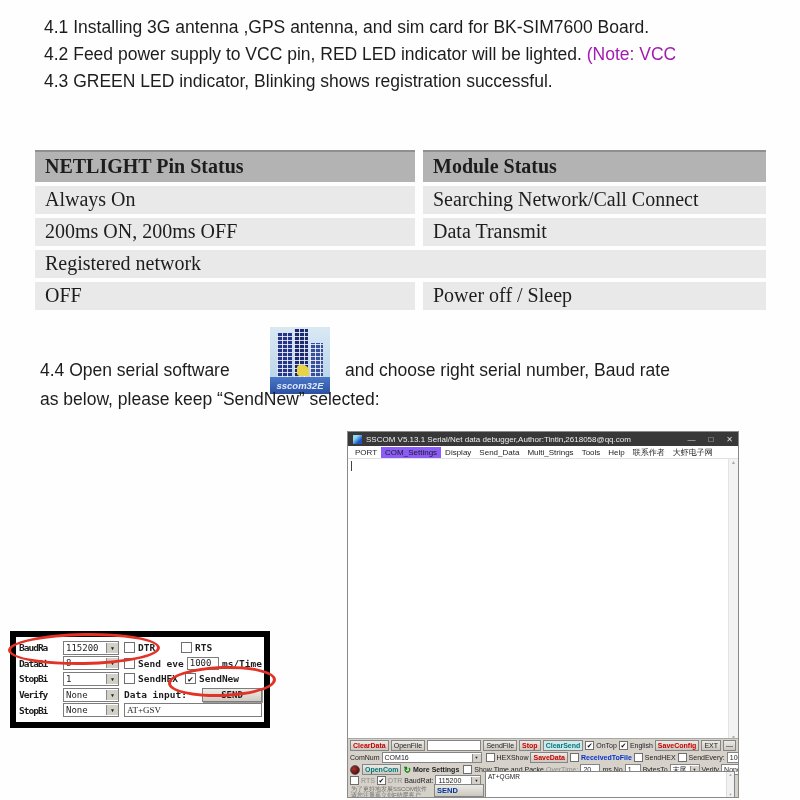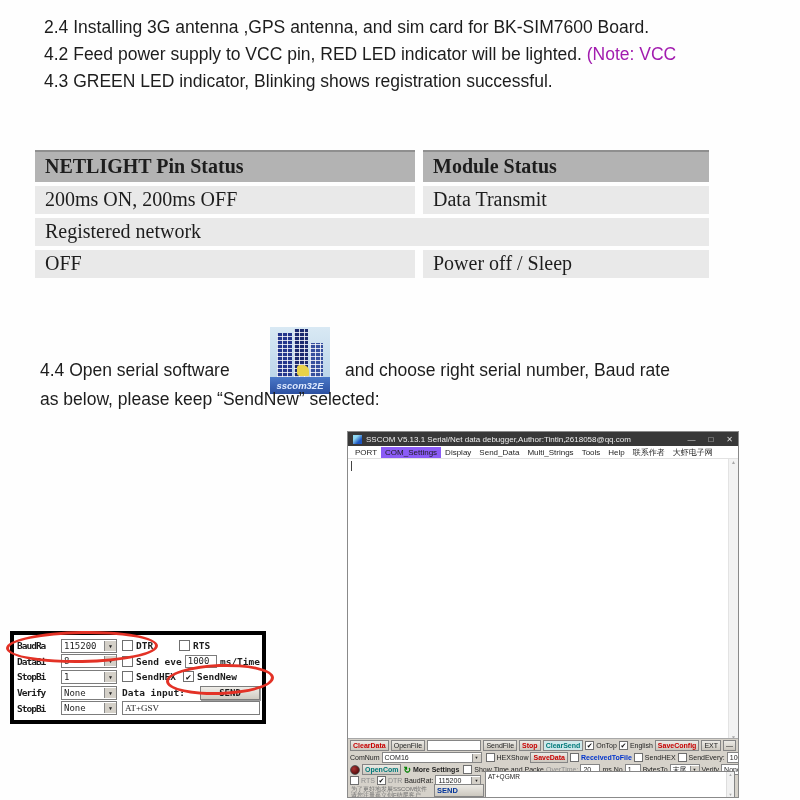--- a/index.html
+++ b/index.html
@@ -4,21 +4,21 @@
 <style>
   html,body{margin:0;padding:0;}
   body{width:800px;height:800px;position:relative;background:#fefefe;
        font-family:"Liberation Sans",sans-serif;color:#1d1d1d;overflow:hidden;}
 
   
   .doc-para{position:absolute;left:44px;top:14px;width:710px;font-size:17.5px;line-height:27px;}
   .red{color:#a21caf;}
 
   
-  .tbl{position:absolute;left:35px;top:150px;width:674px;font-family:"Liberation Serif",serif;font-size:20px;}
+  .tbl{position:absolute;left:35px;top:150px;width:731px;font-family:"Liberation Serif",serif;font-size:20px;}
   .tbl-row{display:flex;gap:8px;margin-bottom:4px;}
   .tbl-cell{padding:2px 10px 3px 10px;background:#e9e9e9;white-space:nowrap;overflow:hidden;}
   .tbl-cell.l{width:360px;}
   .tbl-cell.r{flex:1;}
   .tbl-row.head .tbl-cell{background:#b3b3b3;font-weight:bold;border-top:2px solid #8f8f8f;padding-top:3px;padding-bottom:4px;}
 
   
   .t44{position:absolute;font-size:17.5px;white-space:nowrap;}
   .icon44{position:absolute;left:270px;top:327px;width:60px;height:67px;}
   .icon44-img{position:relative;width:60px;height:50px;background:linear-gradient(#d9e9f4,#bcd6ea);overflow:hidden;}
@@ -27,21 +27,21 @@
                         repeating-linear-gradient(90deg,rgba(255,255,255,.8) 0 1px,transparent 1px 5px);}
   .b1{left:7px;top:6px;width:15px;height:44px;}
   .b2{left:24px;top:2px;width:14px;height:48px;background-color:#1b2a6e;}
   .b3{left:40px;top:16px;width:13px;height:34px;background-color:#37509e;}
   .blob{position:absolute;left:27px;top:38px;width:12px;height:11px;background:#e8d24a;border-radius:3px 6px 1px 3px;}
   .icon44-cap{width:60px;height:17px;background:linear-gradient(#4a78c8,#2b4fa0);color:#dfeaff;
               font-size:9.5px;font-style:italic;font-weight:bold;text-align:center;line-height:17px;}
 
   
   .panel{position:absolute;left:10px;top:631px;width:248px;height:85px;background:#fff;
-         border:4px solid #000000;font-family:"DejaVu Sans Mono",monospace;font-size:10px;overflow:visible;}
+         border:6px solid #000000;font-family:"DejaVu Sans Mono",monospace;font-size:10px;overflow:visible;}
   .pl-col{position:absolute;left:3px;top:3px;width:100px;}
   .fld{display:flex;align-items:center;height:15.6px;}
   .fld-label{width:44px;font-weight:bold;letter-spacing:-1px;white-space:nowrap;overflow:hidden;font-size:9.5px;}
   .combo{flex:1;height:12px;border:1px solid #7c7c7c;background:#fff;display:flex;align-items:center;
          justify-content:space-between;padding-left:2px;font-size:9px;}
   .combo .arw{width:11px;height:10px;background:#d4d0c8;border-left:1px solid #888;font-size:5px;
               display:flex;align-items:center;justify-content:center;color:#222;}
   .pr-col{position:absolute;left:108px;top:3px;width:138px;font-size:9.5px;}
   .prow{display:flex;align-items:center;height:15.6px;gap:3px;white-space:nowrap;}
   .cb{display:inline-flex;width:9px;height:9px;border:1px solid #6f6f6f;background:#fff;font-size:9px;
@@ -94,29 +94,33 @@
   .sendarea .mscroll{position:absolute;right:0;top:0;bottom:0;width:7px;background:#f1f1f1;border-left:1px solid #ddd;
            display:flex;flex-direction:column;justify-content:space-between;align-items:center;color:#a9a9a9;font-size:4px;}
   .ad{position:absolute;left:3px;color:#6e6e6e;font-size:6px;line-height:6px;}
   .ad1{top:47px;} .ad2{top:53px;}
   .sendbtn{position:absolute;left:86px;top:45px;width:44px;height:11px;font-size:7.5px;color:#003399;}
 </style>
 </head>
 <body>
 
 <div class="doc-para">
-  <div><span>2.4 Installing 3G antenna ,GPS antenna, and sim card for BK-SIM7600 Board.</span></div>
+  <div><span>4.1 Installing 3G antenna ,GPS antenna, and sim card for BK-SIM7600 Board.</span></div>
   <div><span>4.2 Feed power supply to VCC pin, RED LED indicator will be lighted. </span><span class="red">(Note: VCC</span></div>
   <div><span>4.3 GREEN LED indicator, Blinking shows registration successful.</span></div>
 </div>
 
 <div class="tbl">
   <div class="tbl-row head">
     <div class="tbl-cell l">NETLIGHT Pin Status</div>
     <div class="tbl-cell r">Module Status</div>
+  </div>
+  <div class="tbl-row">
+    <div class="tbl-cell l">Always On</div>
+    <div class="tbl-cell r">Searching Network/Call Connect</div>
   </div>
   <div class="tbl-row">
     <div class="tbl-cell l">200ms ON, 200ms OFF</div>
     <div class="tbl-cell r">Data Transmit</div>
   </div>
   <div class="tbl-row">
     <div class="tbl-cell r">Registered network</div>
   </div>
   <div class="tbl-row">
     <div class="tbl-cell l">OFF</div>

